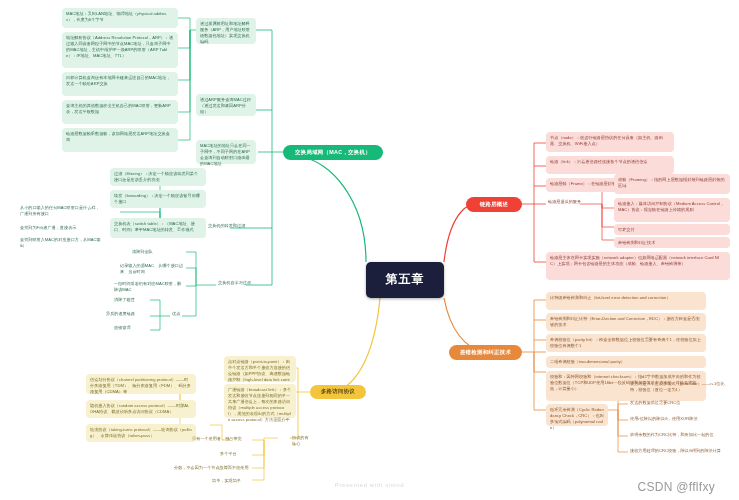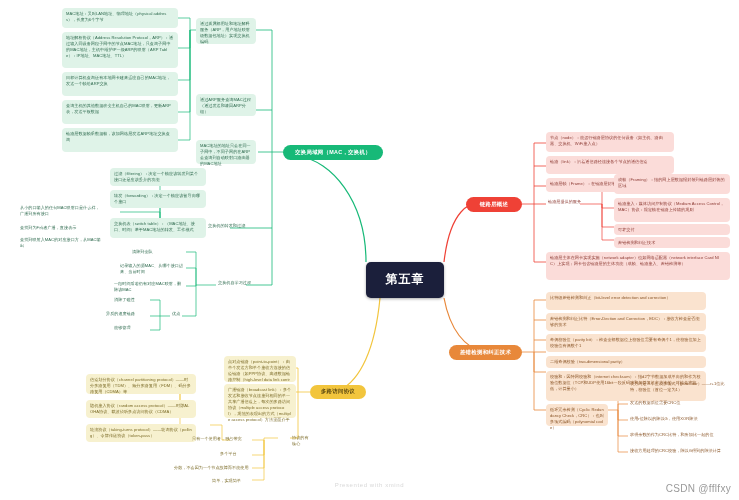--- a/index.html
+++ b/index.html
@@ -33,21 +33,21 @@
   .leaf-yellow{background:#f7f1cf;color:#7a6a26;}
   .plain{background:transparent;padding:1px 2px;}
   .plain-green{color:#2f6b4f;}
   .plain-yellow{color:#7a6a26;}
   .plain-orange{color:#8a5527;}
   .wm{
     position:absolute;left:0;bottom:12px;width:739px;text-align:center;
     font-size:6px;color:#d8d8d8;letter-spacing:.6px;
   }
   .credit{
-    position:absolute;right:8px;bottom:6px;font-size:10px;color:#9a9a9a;
+    position:absolute;right:24px;bottom:6px;font-size:12px;color:#9a9a9a;
     letter-spacing:.3px;
   }
 </style>
 </head>
 <body>
 
 <div id="canvas">
 
   <svg class="links" viewBox="0 0 739 500">
 

